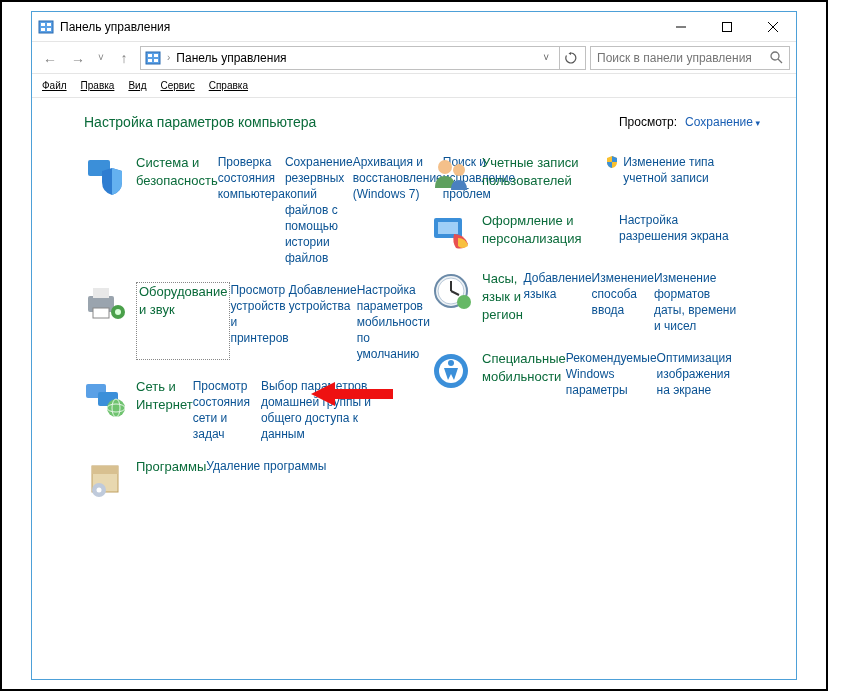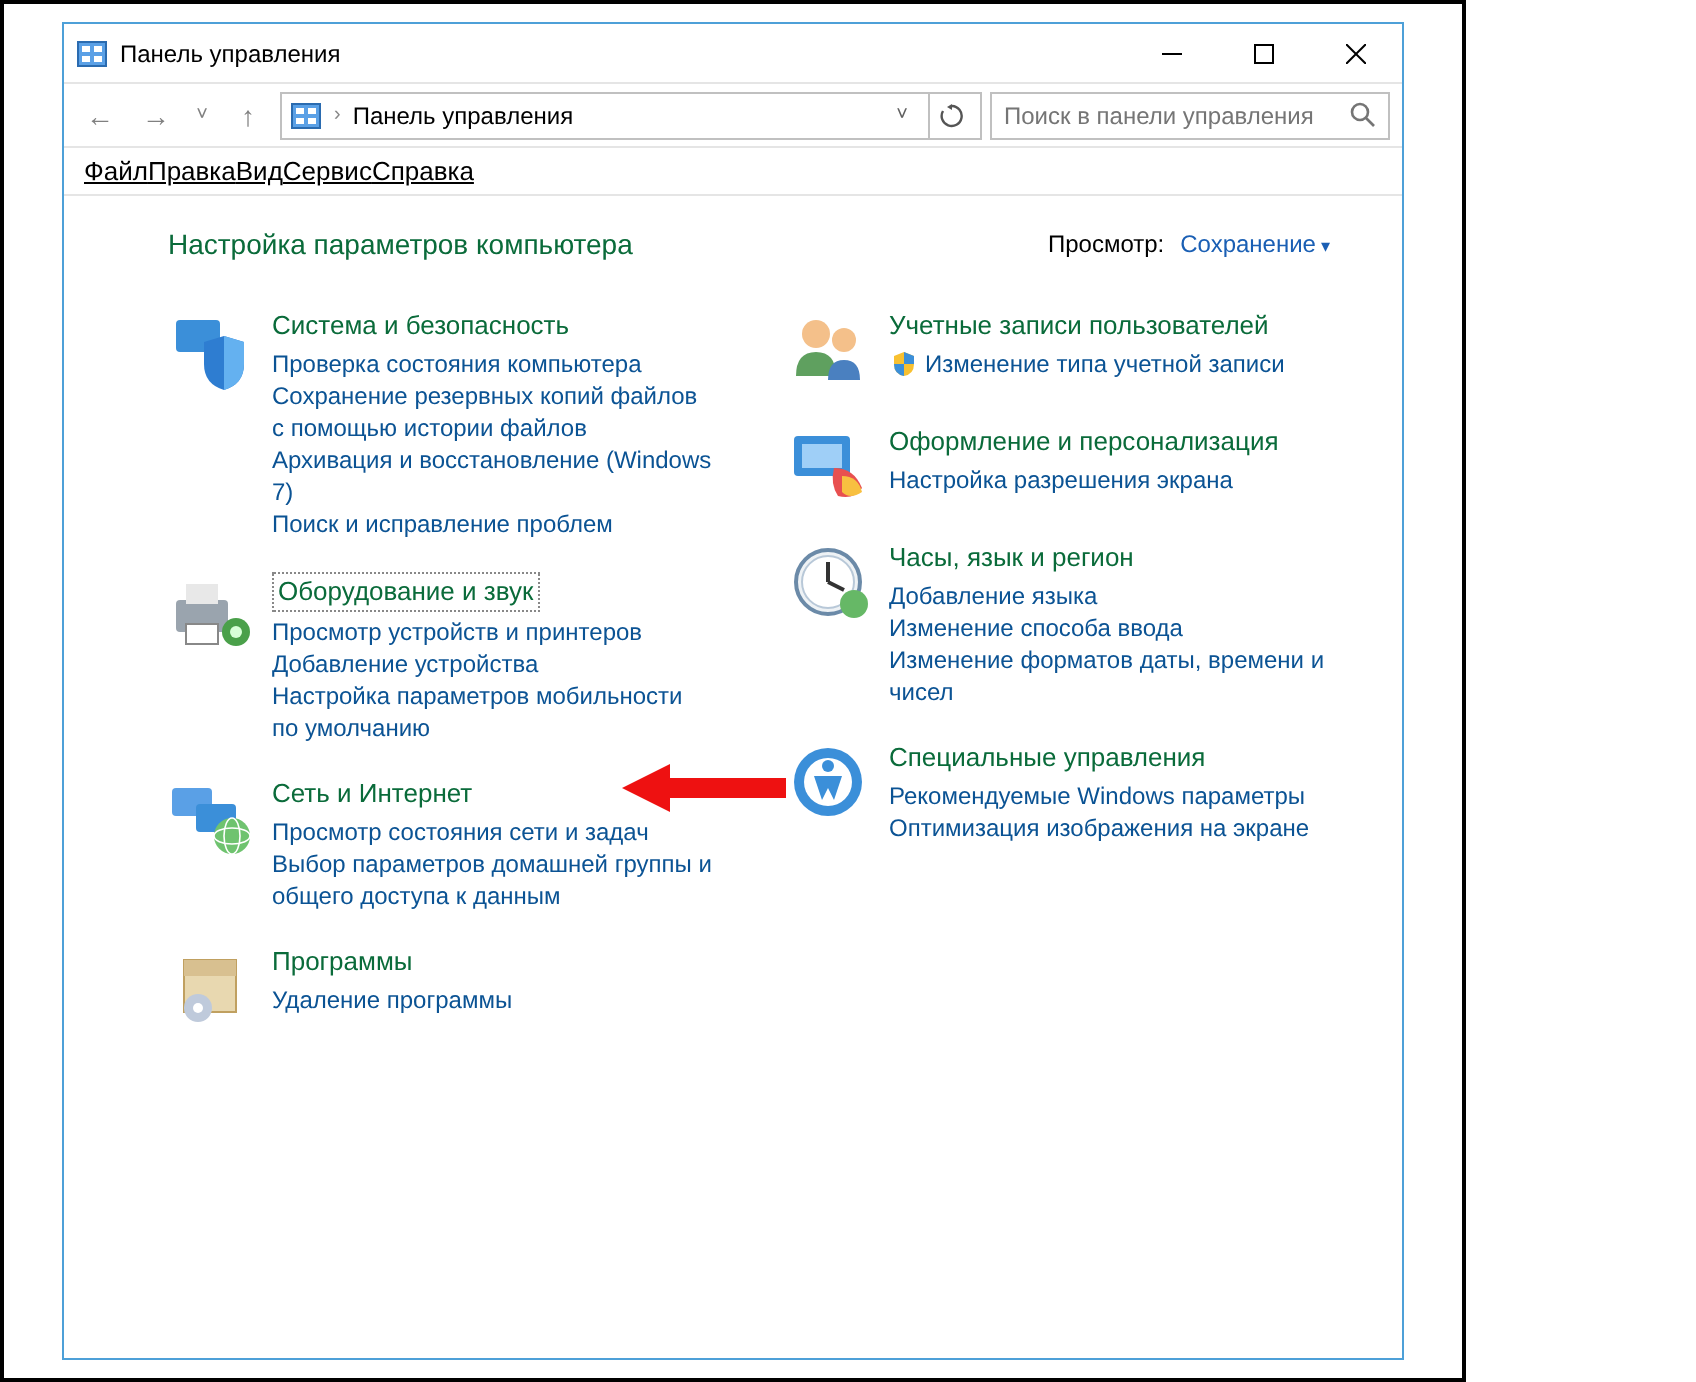--- a/index.html
+++ b/index.html
@@ -4,21 +4,21 @@
 <style>
   * { box-sizing: border-box; }
   body {
     margin: 0;
     font-family: "Segoe UI", Tahoma, sans-serif;
     font-size: 12px;
     background: #fff;
     color: #000;
   }
   .wrapper {
-    width: 733px;
+    width: 828px;
     height: 691px;
     border: 2px solid #000;
     background: #fff;
     margin: 0;
     position: relative;
   }
   .window {
     position: absolute;
     left: 29px;
     top: 9px;
@@ -86,23 +86,24 @@
     align-items: center;
     padding: 0 6px;
     color: #757575;
     justify-content: space-between;
   }
   .search-box span { white-space: nowrap; overflow: hidden; }
   .menubar {
     height: 24px;
     display: flex;
     align-items: center;
+    gap: 14px;
     padding: 0 10px;
     border-bottom: 1px solid #e5e5e5;
-    font-size: 13px;
+    font-size: 10px;
   }
   .menuitem { cursor: default; }
   .menuitem u { text-decoration: underline; }
   .content {
     flex: 1;
     padding: 16px 36px 10px 52px;
     overflow: hidden;
     position: relative;
   }
   .content-header {
@@ -137,21 +138,21 @@
   .cat {
     display: flex;
     gap: 10px;
     align-items: flex-start;
   }
   .cat-icon {
     width: 42px;
     height: 42px;
     flex-shrink: 0;
   }
-  .cat-body { display: flex; flex-direction: column; }
+  .cat-body { display: flex; flex-direction: row; }
   .cat-title {
     color: #0a6b3a;
     font-size: 13px;
     line-height: 18px;
     margin-bottom: 2px;
   }
   .cat-title.selected {
     border: 1px dotted #888;
     padding: 0 2px;
     display: inline-block;
@@ -403,21 +404,21 @@
             <div class="cat">
               <div class="cat-icon">
                 <svg viewBox="0 0 42 42">
                   <circle cx="21" cy="21" r="17" fill="#3b8fd9"></circle>
                   <circle cx="21" cy="21" r="12" fill="#fff"></circle>
                   <circle cx="21" cy="13" r="3" fill="#3b8fd9"></circle>
                   <path d="M14 18 L28 18 L24 30 L21 24 L18 30 Z" fill="#3b8fd9"></path>
                 </svg>
               </div>
               <div class="cat-body">
-                <a class="cat-title">Специальные управления</a>
+                <a class="cat-title">Специальные мобильности</a>
                 <a class="cat-link">Рекомендуемые Windows параметры</a>
                 <a class="cat-link">Оптимизация изображения на экране</a>
               </div>
             </div>
           </div>
       </div>
     </div>
 
   </div>
 

